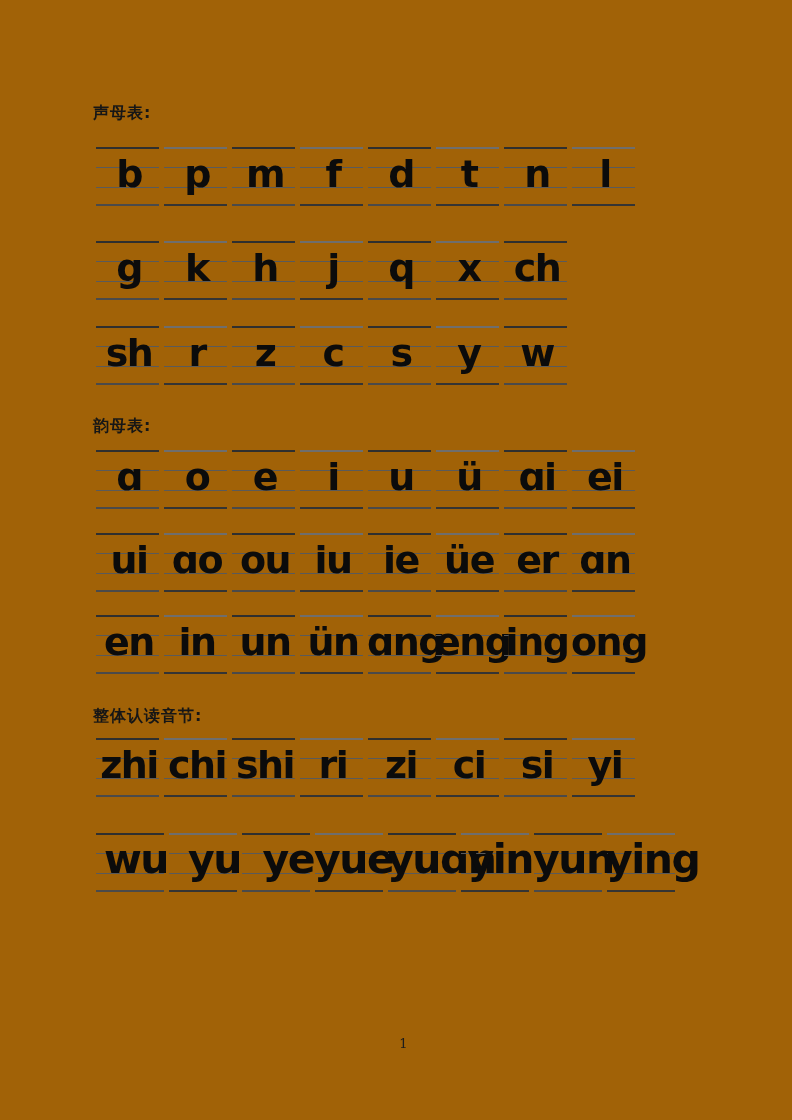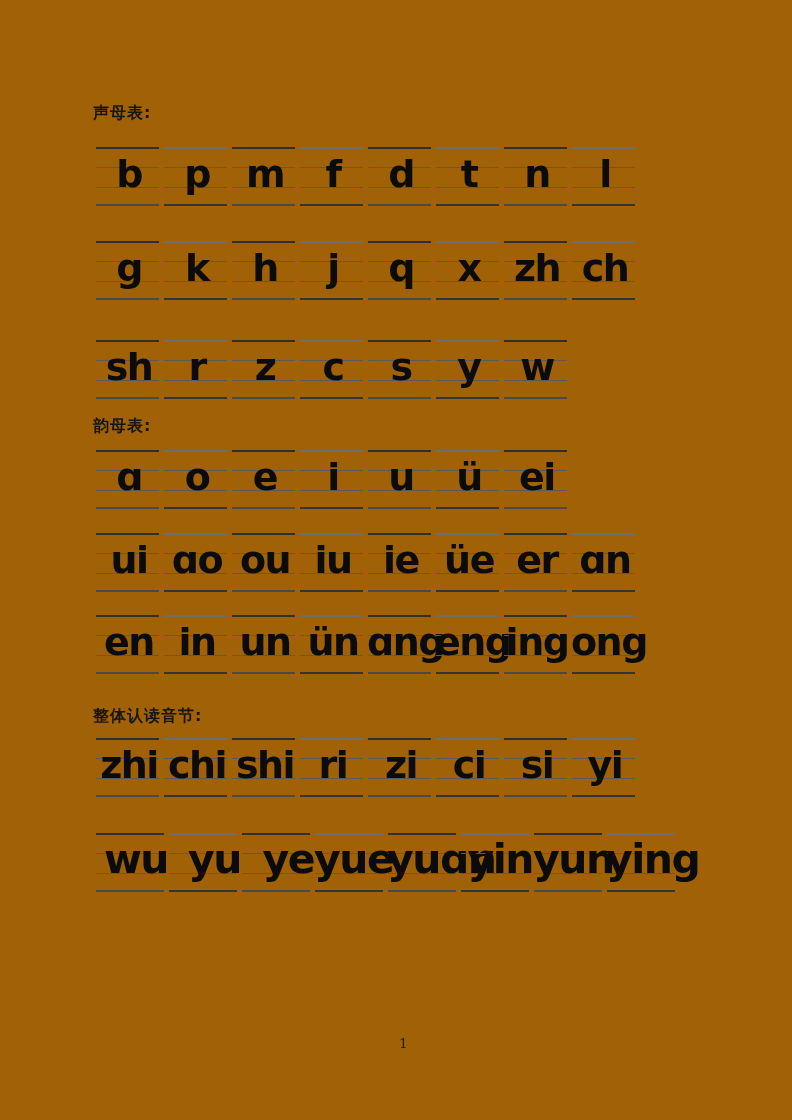--- a/index.html
+++ b/index.html
@@ -181,31 +181,24 @@
         <i class="ln l2"></i>
         <i class="ln l3"></i>
         <i class="ln l4"></i>
         <span class="glyph">x</span>
       </div>
       <div class="cell">
         <i class="ln l1"></i>
         <i class="ln l2"></i>
         <i class="ln l3"></i>
         <i class="ln l4"></i>
-        <span class="glyph">zh</span>
-      </div>
-      <div class="cell">
-        <i class="ln l1"></i>
-        <i class="ln l2"></i>
-        <i class="ln l3"></i>
-        <i class="ln l4"></i>
         <span class="glyph">ch</span>
       </div>
     </div>
-  <div class="pinyin-row" style="top:340px;">
+  <div class="pinyin-row" style="top:326px;">
       <div class="cell">
         <i class="ln l1"></i>
         <i class="ln l2"></i>
         <i class="ln l3"></i>
         <i class="ln l4"></i>
         <span class="glyph">sh</span>
       </div>
       <div class="cell">
         <i class="ln l1"></i>
         <i class="ln l2"></i>
@@ -292,20 +285,27 @@
         <i class="ln l2"></i>
         <i class="ln l3"></i>
         <i class="ln l4"></i>
         <span class="glyph">ü</span>
       </div>
       <div class="cell">
         <i class="ln l1"></i>
         <i class="ln l2"></i>
         <i class="ln l3"></i>
         <i class="ln l4"></i>
+        <span class="glyph">ɑi</span>
+      </div>
+      <div class="cell">
+        <i class="ln l1"></i>
+        <i class="ln l2"></i>
+        <i class="ln l3"></i>
+        <i class="ln l4"></i>
         <span class="glyph">ei</span>
       </div>
     </div>
   <div class="pinyin-row" style="top:533px;text-decoration:underline;">
       <div class="cell">
         <i class="ln l1"></i>
         <i class="ln l2"></i>
         <i class="ln l3"></i>
         <i class="ln l4"></i>
         <span class="glyph">ui</span>

